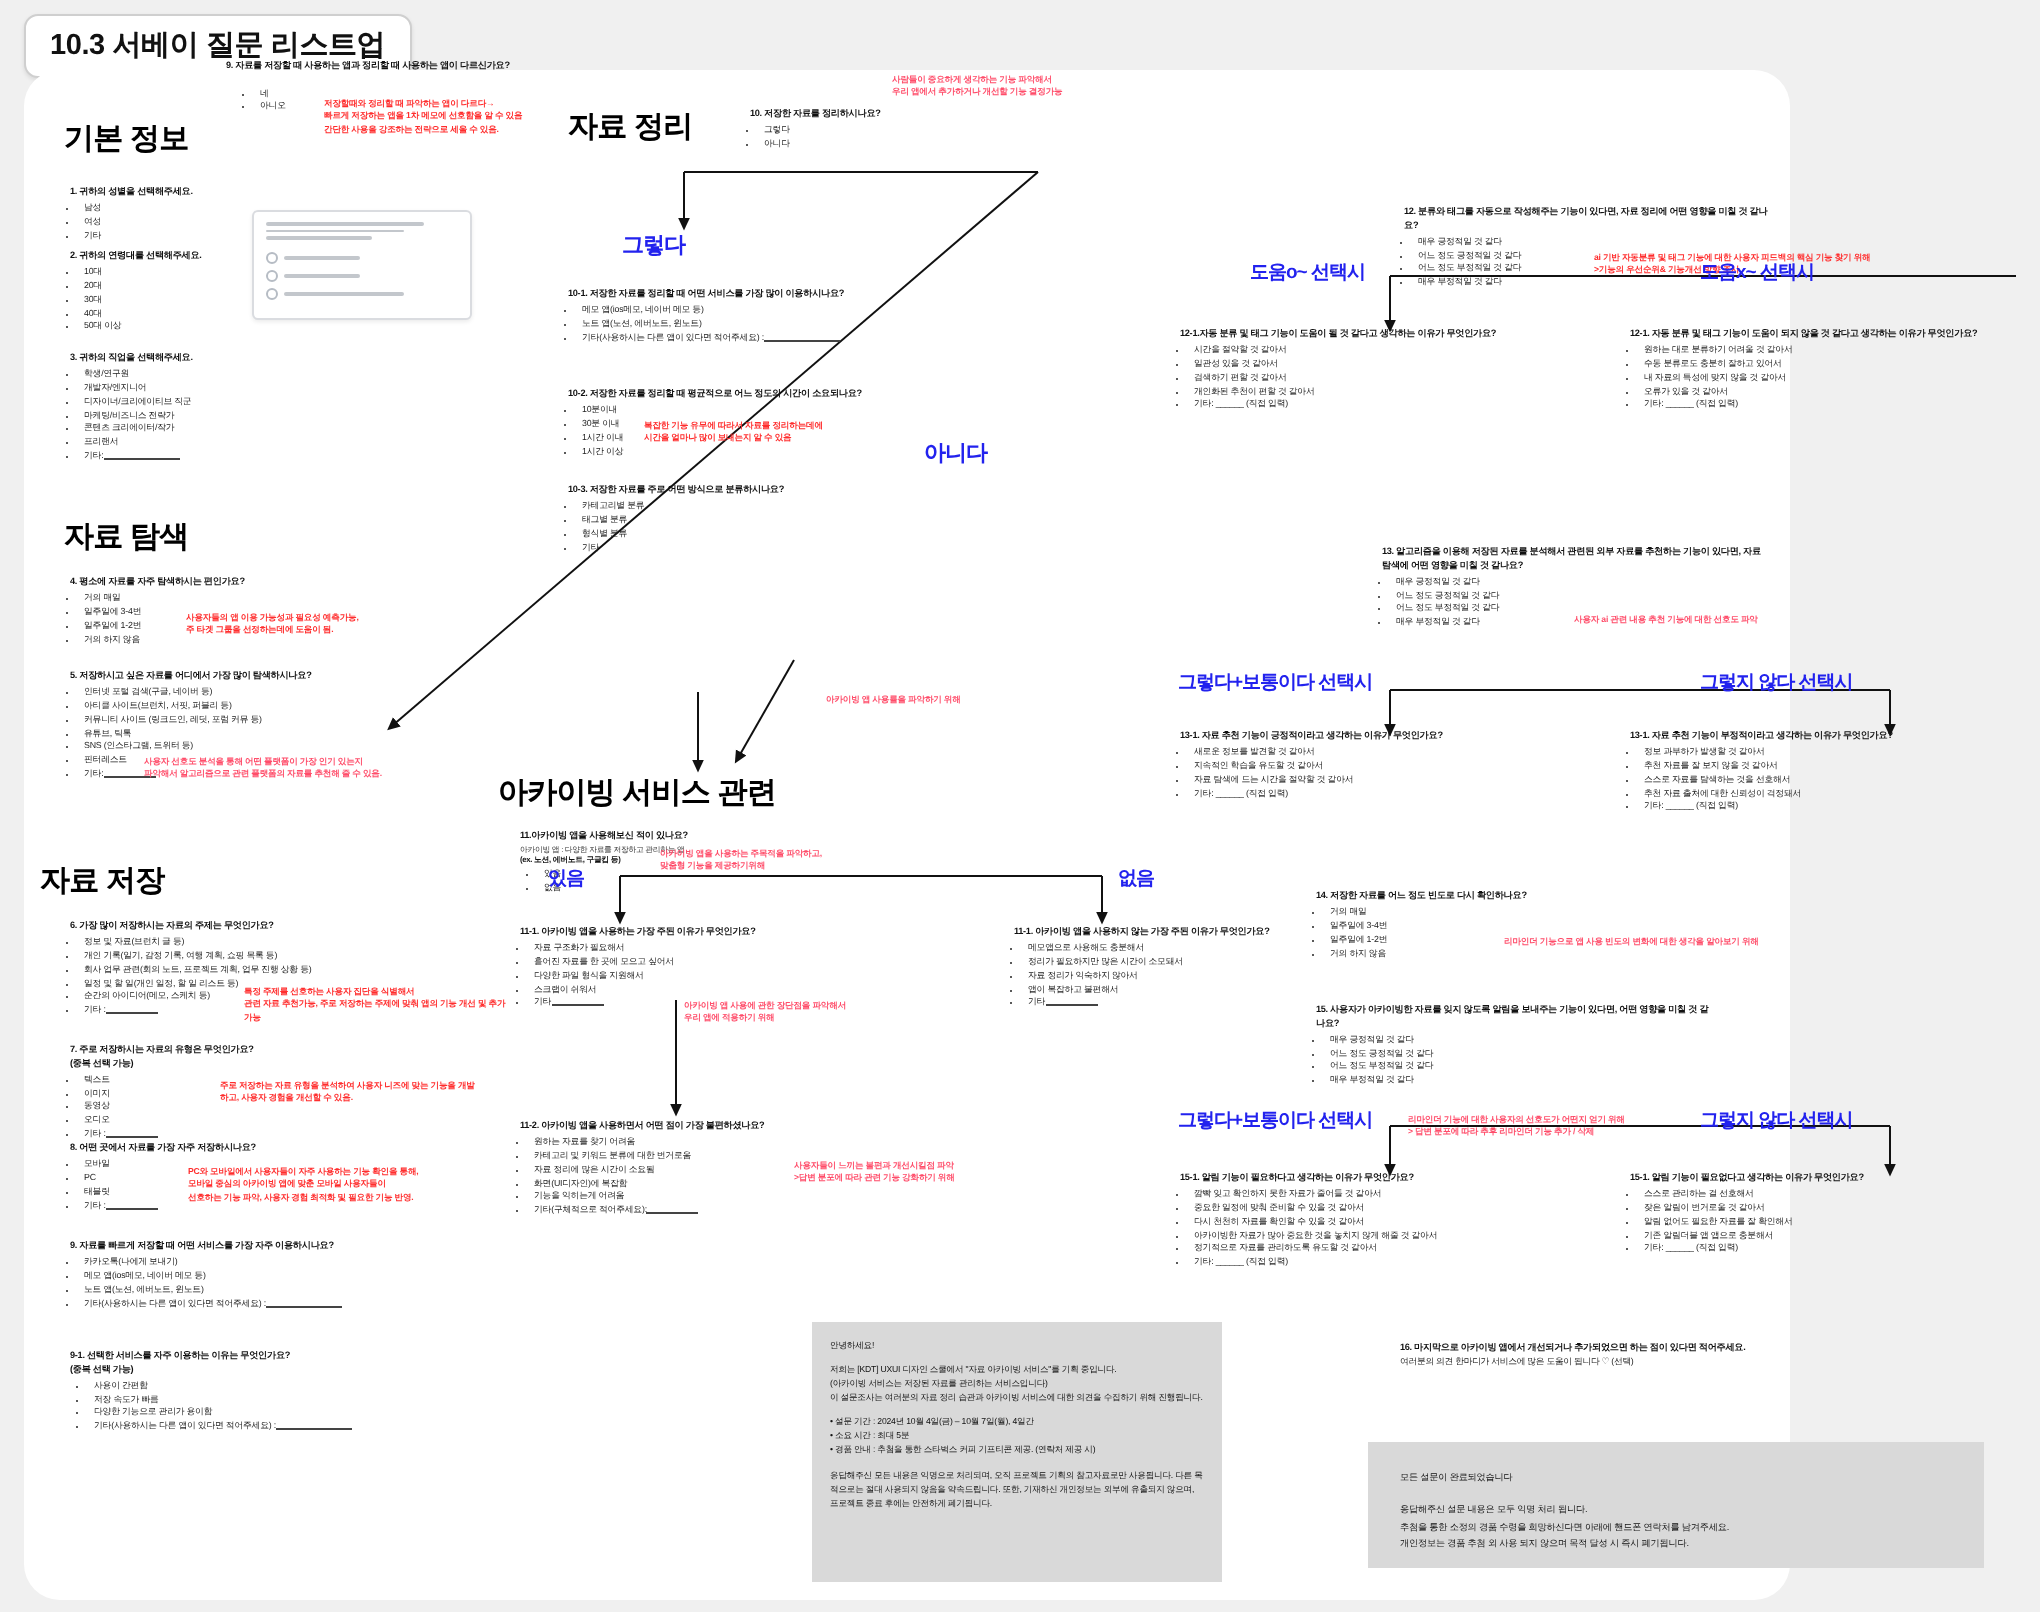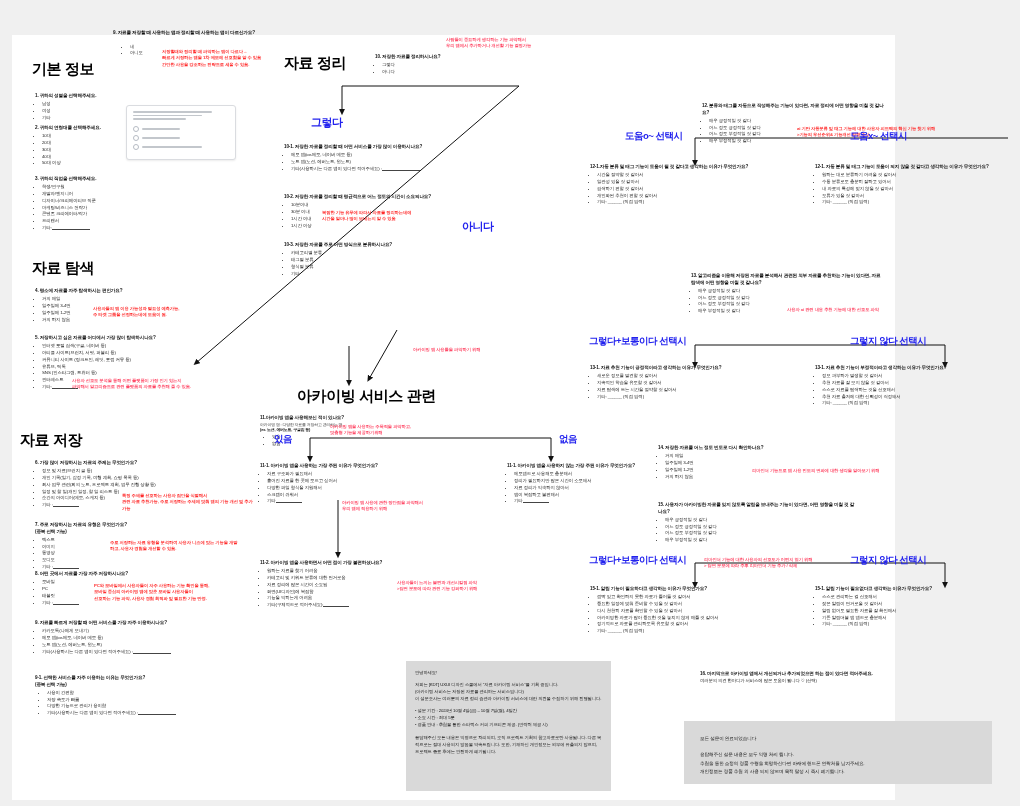--- a/index.html
+++ b/index.html
@@ -21,20 +21,21 @@
     font-size:14.5px;font-weight:bold;color:#111;
     letter-spacing:-0.2px;
     box-shadow:0 1px 2px rgba(0,0,0,.10);
   }
 
   
   .board{
     position:absolute;left:12px;top:35px;
     width:883px;height:765px;
     background:#ffffff;
+    border-radius:18px;
   }
 
   
   .sec-h{
     position:absolute;
     font-size:15px;font-weight:bold;color:#000;letter-spacing:-0.4px;
     white-space:nowrap;
   }
   .q{
     position:absolute;
@@ -98,20 +99,21 @@
     padding:14px 16px;box-sizing:border-box;
   }
   .endbox .ttl{margin:0 0 8px 0;}
   .endbox p{margin:0;}
 </style>
 </head>
 <body>
 
 <div id="canvas">
 
+  <div class="title-chip">10.3 서베이 질문 리스트업</div>
 
   <div class="board">
 
     <svg class="flow" viewBox="0 0 996 765">
       <defs>
         <marker id="ah" markerWidth="7" markerHeight="7" refX="3.2" refY="3" orient="auto">
           <path d="M0,0 L6.4,3 L0,6 z" fill="#111"></path>
         </marker>
       </defs>
 
@@ -339,21 +341,21 @@
     <div class="q" style="left:272px;top:207px;width:195px;">
       <span>10-3. 저장한 자료를 주로 어떤 방식으로 분류하시나요?</span>
       <ul class="opts">
         <li>카테고리별 분류</li>
         <li>태그별 분류</li>
         <li>형식별 분류</li>
         <li>기타</li>
       </ul>
     </div>
 
-    <div class="sec-h" style="left:237px;top:352px;margin-left:48px;">아카이빙 서비스 관련</div>
+    <div class="sec-h" style="left:237px;top:352px;">아카이빙 서비스 관련</div>
 
     <div class="q" style="left:248px;top:380px;width:180px;">
       <span>11.아카이빙 앱을 사용해보신 적이 있나요?</span>
       <span class="sub">아카이빙 앱 : 다양한 자료를 저장하고 관리하는 앱</span>
       <span class="sub" style="font-weight:bold;color:#111;">(ex. 노션, 에버노트, 구글킵 등)</span>
       <ul class="opts" style="padding-left:12px;">
         <li>있음</li>
         <li>없음</li>
       </ul>
     </div>

